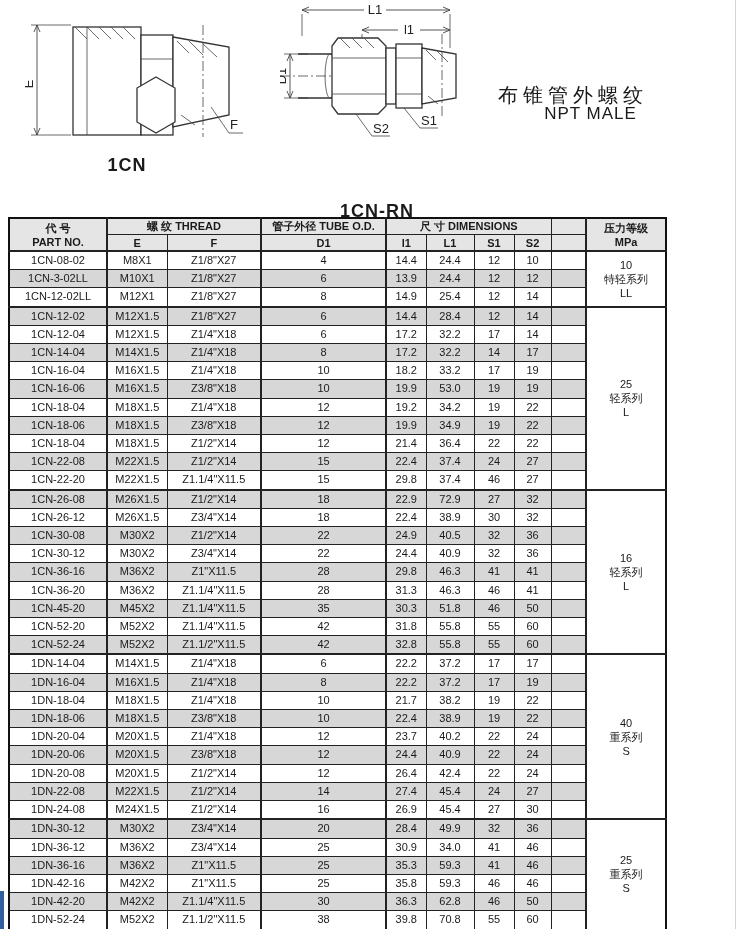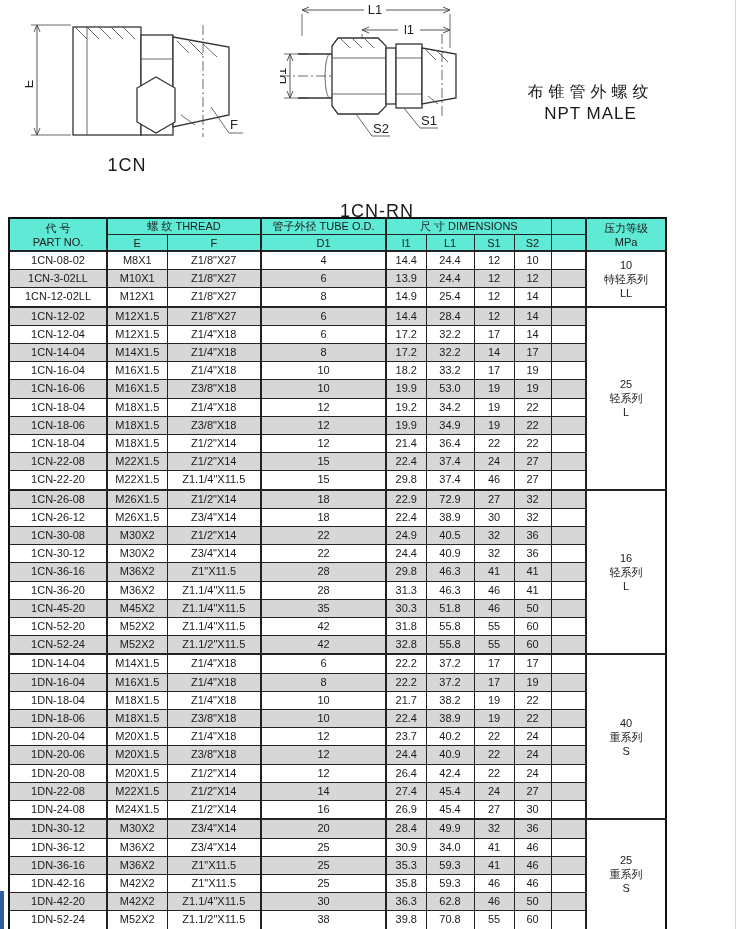--- a/index.html
+++ b/index.html
@@ -7,39 +7,39 @@
         font-family:"Liberation Sans", sans-serif;color:#1a1a1a;}
 
   
   .page-edge{position:absolute;left:735px;top:0;width:1px;height:929px;background:#d4d4d4;}
   .binder-tab{position:absolute;left:0;top:891px;width:4px;height:38px;background:#2f5f9f;}
 
   
   svg{position:absolute;}
   #drawing-left{left:25px;top:15px;}
   #drawing-right{left:280px;top:0px;}
-  .models{position:absolute;text-align:center;font-weight:normal;font-size:18px;line-height:22px;letter-spacing:1px;}
+  .models{position:absolute;text-align:center;font-weight:bold;font-size:18px;line-height:22px;letter-spacing:1px;}
   #models-left{left:62px;top:154px;width:130px;}
   #models-right{left:312px;top:160px;width:130px;margin-top:40px;}
-  .title-cn{position:absolute;left:498px;top:82px;width:185px;text-align:center;font-size:16px;letter-spacing:5px;}
+  .title-cn{position:absolute;left:498px;top:82px;width:185px;text-align:left;font-size:20px;letter-spacing:5px;}
   .title-en{position:absolute;left:498px;top:104px;width:185px;text-align:center;font-size:17px;letter-spacing:1px;}
 
   svg text{font-family:"Liberation Sans",sans-serif;font-size:13px;fill:#222;}
   .sline{stroke:#333;stroke-width:1.3;fill:none;}
   .sfill{stroke:#333;stroke-width:1.3;fill:#fff;}
   .thin{stroke:#444;stroke-width:0.8;fill:none;}
   .dim{stroke:#444;stroke-width:0.9;fill:none;}
   .cline{stroke:#444;stroke-width:0.8;fill:none;stroke-dasharray:10 3 2 3;}
 
   
   #table-wrap{position:absolute;left:8px;top:217px;width:657px;}
   table{border-collapse:collapse;table-layout:fixed;width:657px;font-size:11px;}
   th,td{border:1px solid #222;text-align:center;vertical-align:middle;padding:0;
         overflow:hidden;white-space:nowrap;}
-  thead th{height:15px;font-weight:normal;font-size:11px;background:#5eead4;}
+  thead th{height:15px;font-weight:bold;font-size:11px;background:#e5e5e5;}
   thead .two-line div{line-height:14px;}
   tbody td{height:17.2px;line-height:17.2px;}
   table{border:2px solid #111;}
   .bv-r{border-right-width:2px !important;}
   .h2 th, thead th[rowspan]{border-bottom-width:2px;}
   tr.group-start td{border-top-width:2px;}
   tr.stripe td{background:#d7d7d7;}
   td.pressure-cell{background:#fff !important;line-height:14px;font-size:11px;}
   td.pressure-cell div{line-height:14px;}
 

